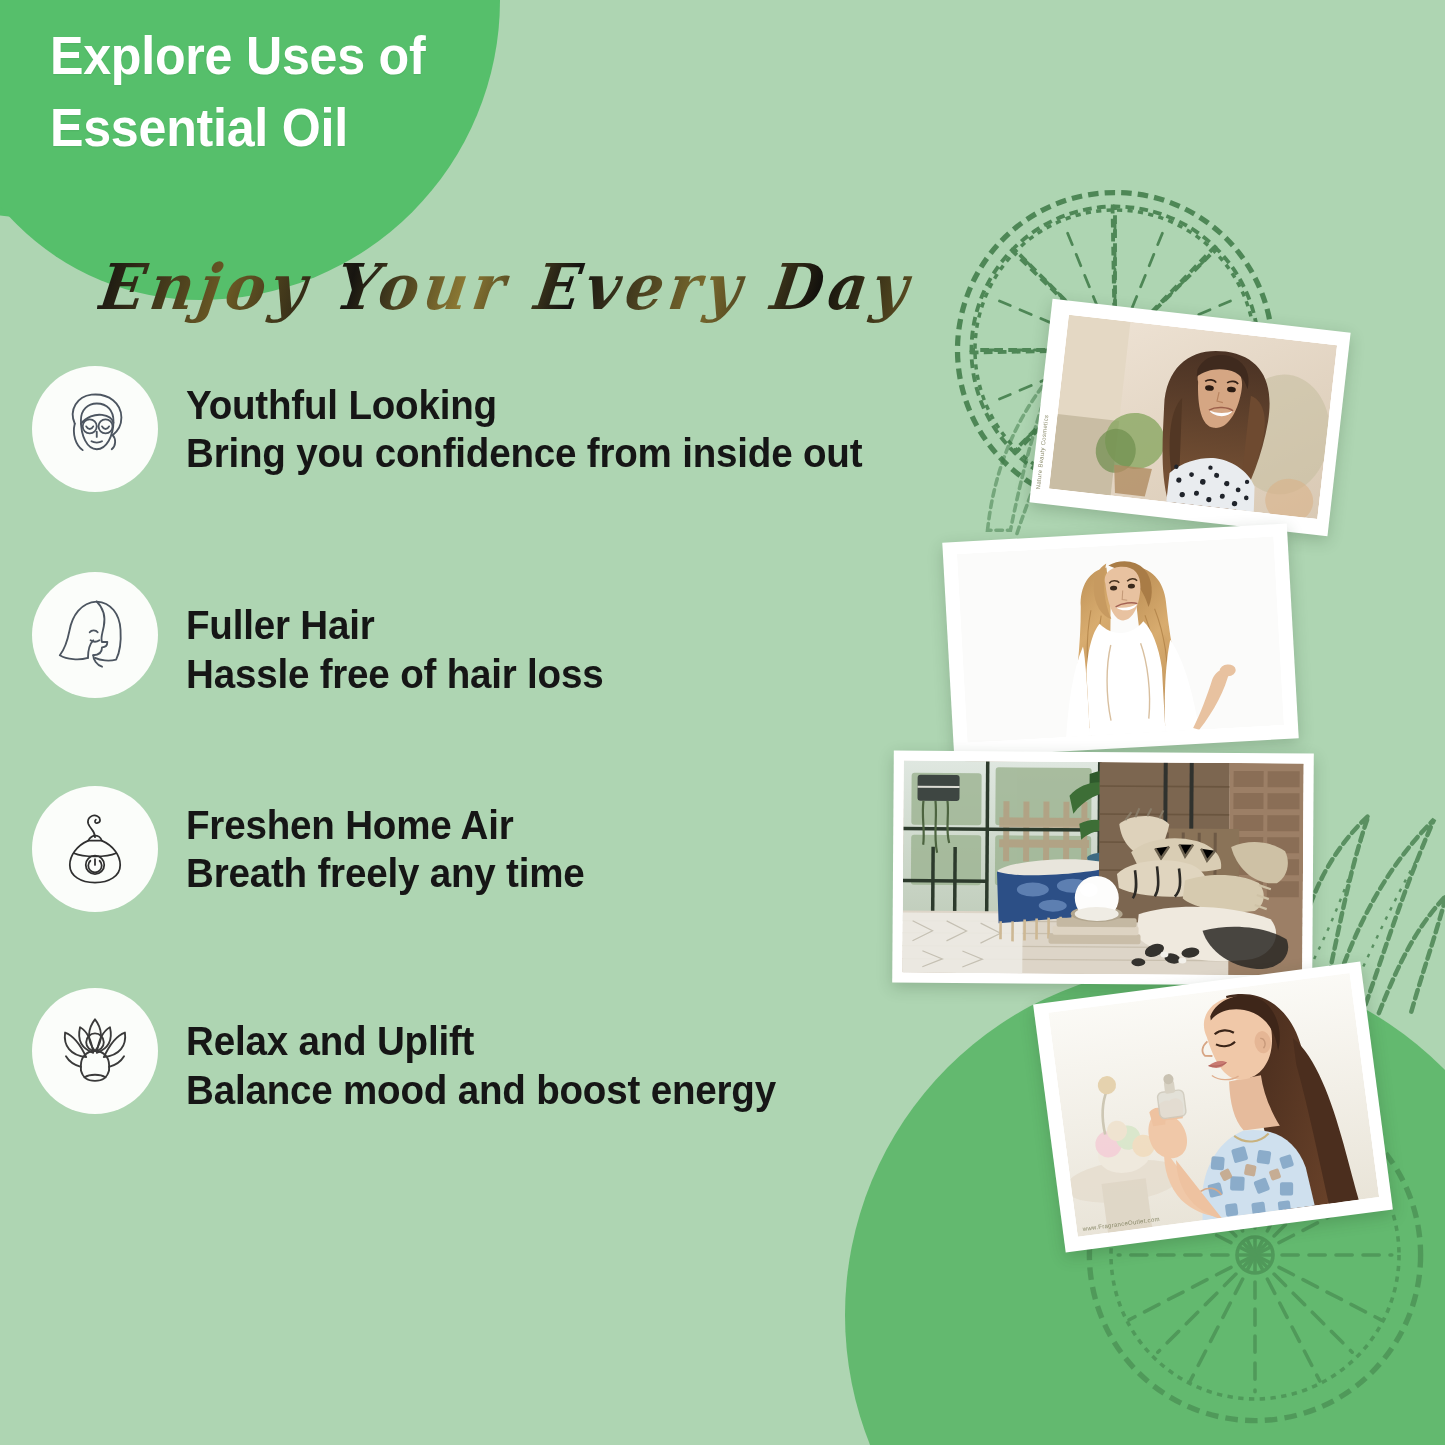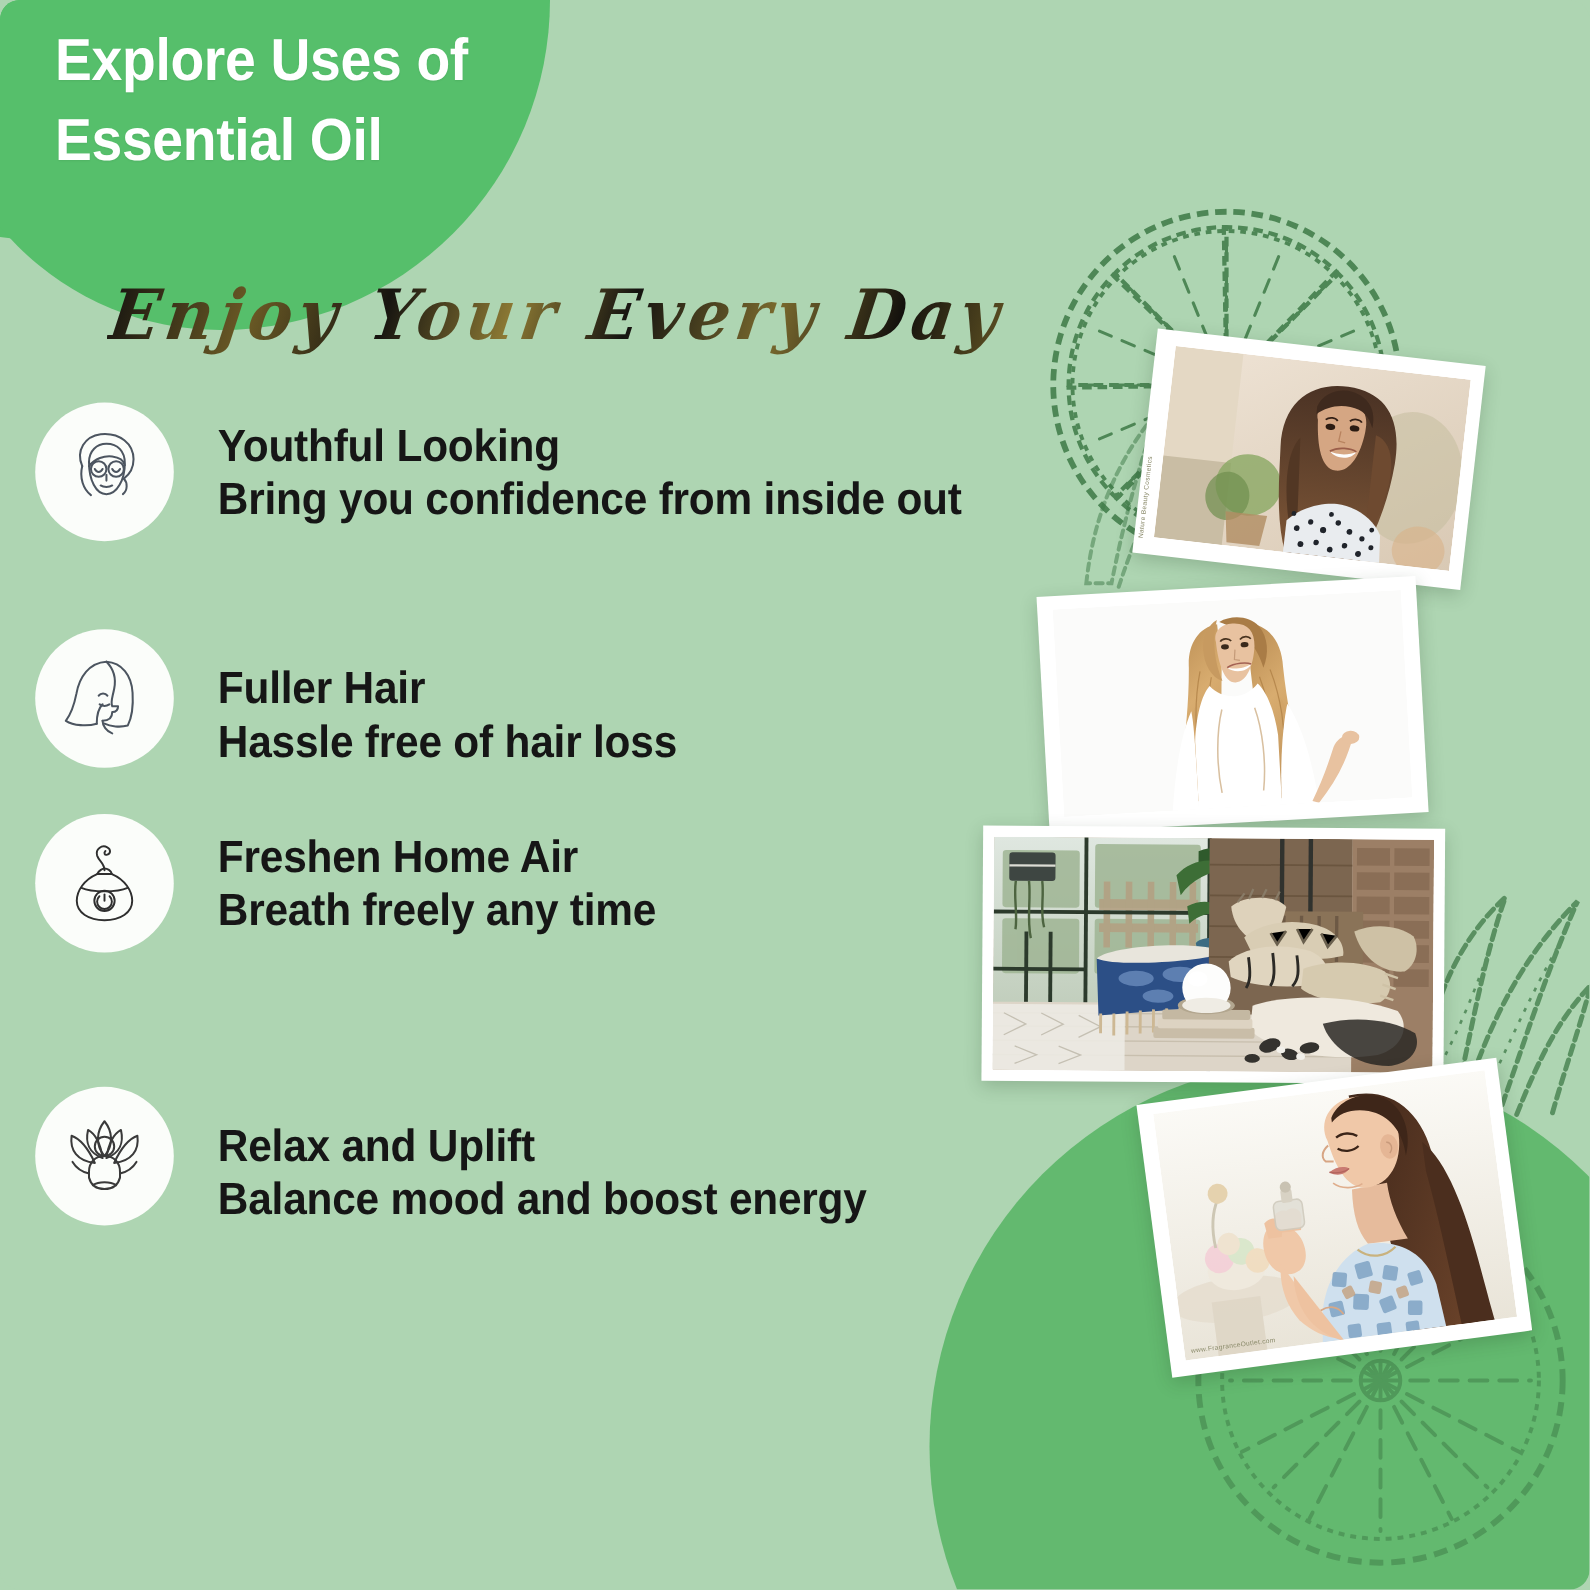--- a/index.html
+++ b/index.html
@@ -16,21 +16,20 @@
     position: relative;
   }
 
   #stage {
     position: absolute;
     inset: 0;
     width: 1445px;
     height: 1445px;
     overflow: hidden;
     background: #aed5b2;
-    border-radius: 18px;
   }
 
   
   .blob-header {
     position: absolute;
     left: -330px;
     top: -340px;
     width: 790px;
     height: 560px;
     background: #56bf6b;
@@ -122,21 +121,21 @@
     height: 126px;
     border-radius: 50%;
     background: #fbfdfa;
     flex: 0 0 126px;
     display: flex;
     align-items: center;
     justify-content: center;
   }
   .feature-icon svg { display: block; }
   .feature-text {
-    margin-left: 40px;
+    margin-left: 28px;
     color: #161616;
   }
   .feature-title {
     font-size: 41px;
     font-weight: bold;
     line-height: 1.18;
     letter-spacing: -0.2px;
     white-space: nowrap;
     transform: scaleX(.94);
     transform-origin: left center;
@@ -146,21 +145,21 @@
     font-weight: bold;
     line-height: 1.18;
     letter-spacing: -0.2px;
     white-space: nowrap;
     transform: scaleX(.94);
     transform-origin: left center;
   }
 
   #feature-0 { top: 366px; }
   #feature-1 { top: 572px; align-items: flex-end; }
-  #feature-2 { top: 740px; align-items: center; }
+  #feature-2 { top: 786px; align-items: center; }
   #feature-3 { top: 988px; align-items: flex-end; }
 
   
   .photo {
     position: absolute;
     background: #ffffff;
     box-shadow: 0 5px 16px rgba(30,60,30,.22);
     overflow: hidden;
   }
   .photo .inner {

